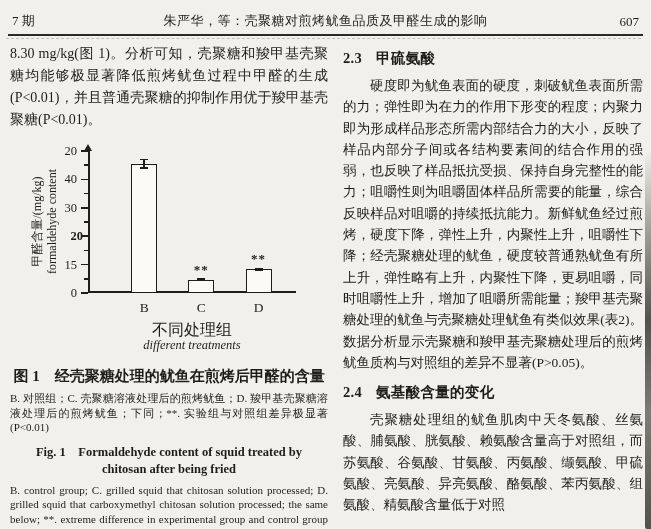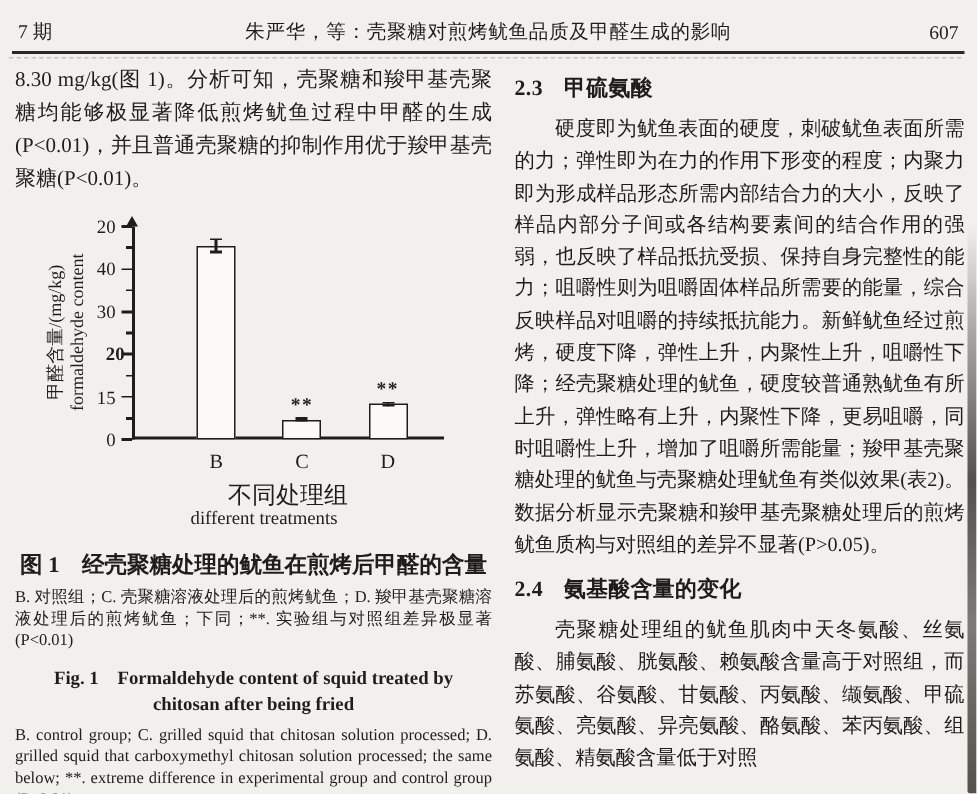--- a/index.html
+++ b/index.html
@@ -132,21 +132,21 @@
         <div class="err-cap" style="left: 181.36px; top: 140.754px; width: 8px;"></div>
         <div class="sig" style="left: 170.36px; top: 122.8px;">**</div>
         <div class="xcat" style="left: 165.36px; top: 161px;">C</div>
         <div class="bar" style="left: 229.56px; top: 130.428px; width: 26px; height: 23.572px; background: rgb(251, 250, 247); border-color: rgb(31, 29, 27);"></div>
         <div class="err-line" style="left: 241.81px; top: 129.292px; height: 2.272px;"></div>
         <div class="err-cap" style="left: 238.56px; top: 128.542px; width: 8px;"></div>
         <div class="err-cap" style="left: 238.56px; top: 130.814px; width: 8px;"></div>
         <div class="sig" style="left: 227.56px; top: 112.292px;">**</div>
         <div class="xcat" style="left: 222.56px; top: 161px;">D</div>
         <div class="xlabel-cn" style="left: 72px; top: 181px; width: 208px;">不同处理组</div>
-        <div class="xlabel-en" style="left: 56px; top: 199px; width: 208px;">different treatments</div>
+        <div class="xlabel-en" style="left: 72px; top: 199px; width: 208px; font-style: italic;">different treatments</div>
         <div class="ylabel" style="left: -57px; top: 68px; width: 170px;">
           <div>甲醛含量/(mg/kg)</div>
           <div>formaldehyde content</div>
         </div>
       </div>
 
     <div class="cap-cn-title">图 1　经壳聚糖处理的鱿鱼在煎烤后甲醛的含量</div>
     <div class="cap-note">B. 对照组；C. 壳聚糖溶液处理后的煎烤鱿鱼；D. 羧甲基壳聚糖溶液处理后的煎烤鱿鱼；下同；**. 实验组与对照组差异极显著(P&lt;0.01)</div>
     <div class="cap-en-title">Fig. 1　Formaldehyde content of squid treated by chitosan after being fried</div>
     <div class="cap-en-note">B. control group; C. grilled squid that chitosan solution processed; D. grilled squid that carboxymethyl chitosan solution processed; the same below; **. extreme difference in experimental group and control group (P&lt;0.01)</div>

